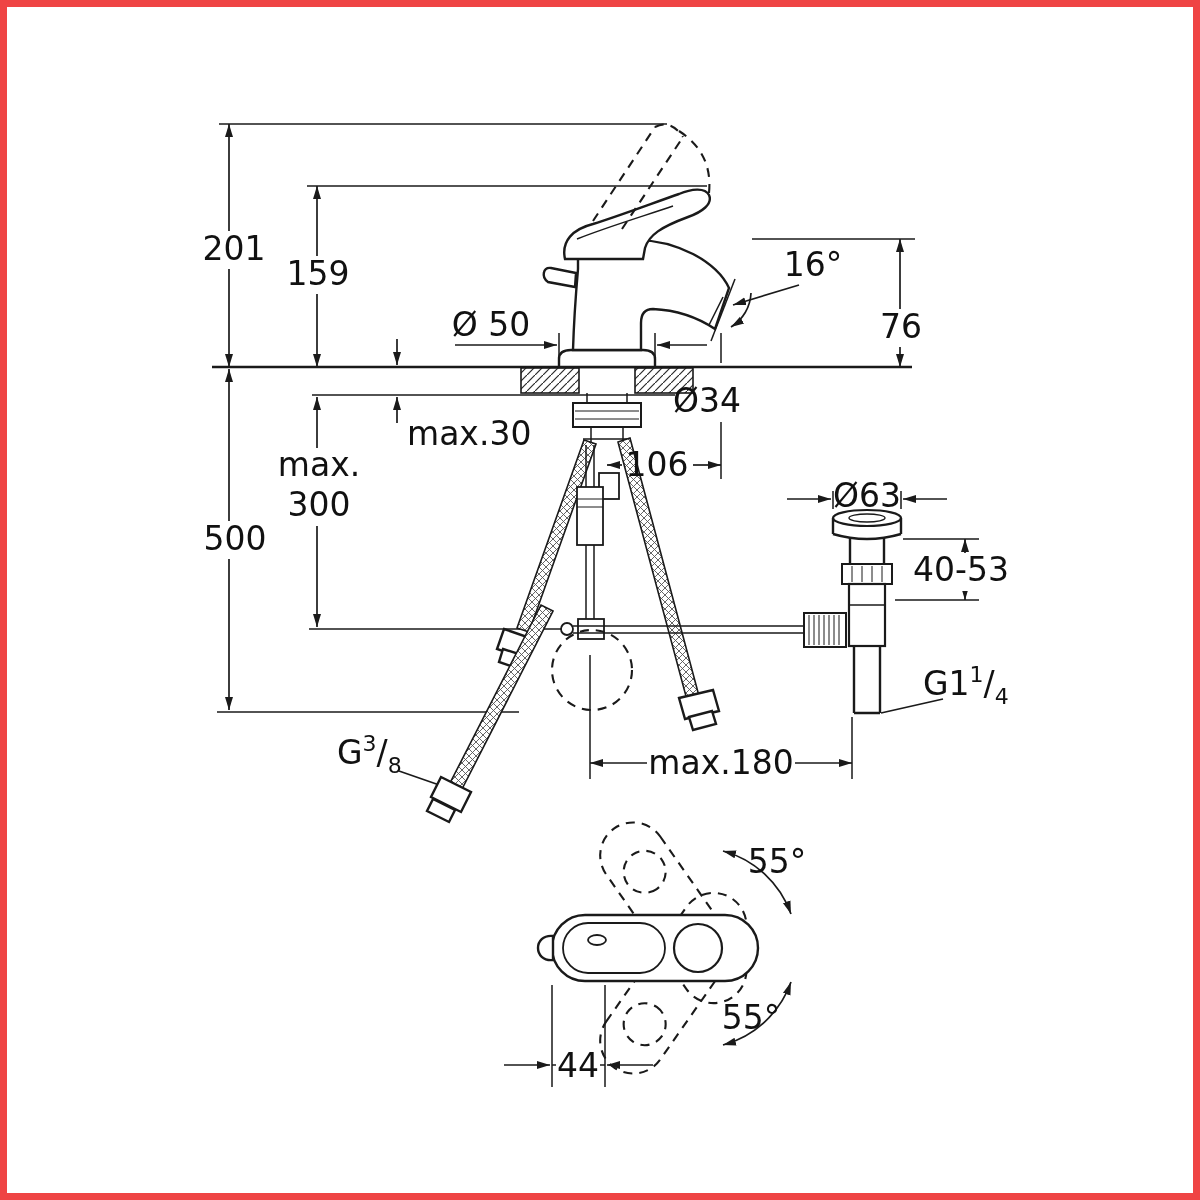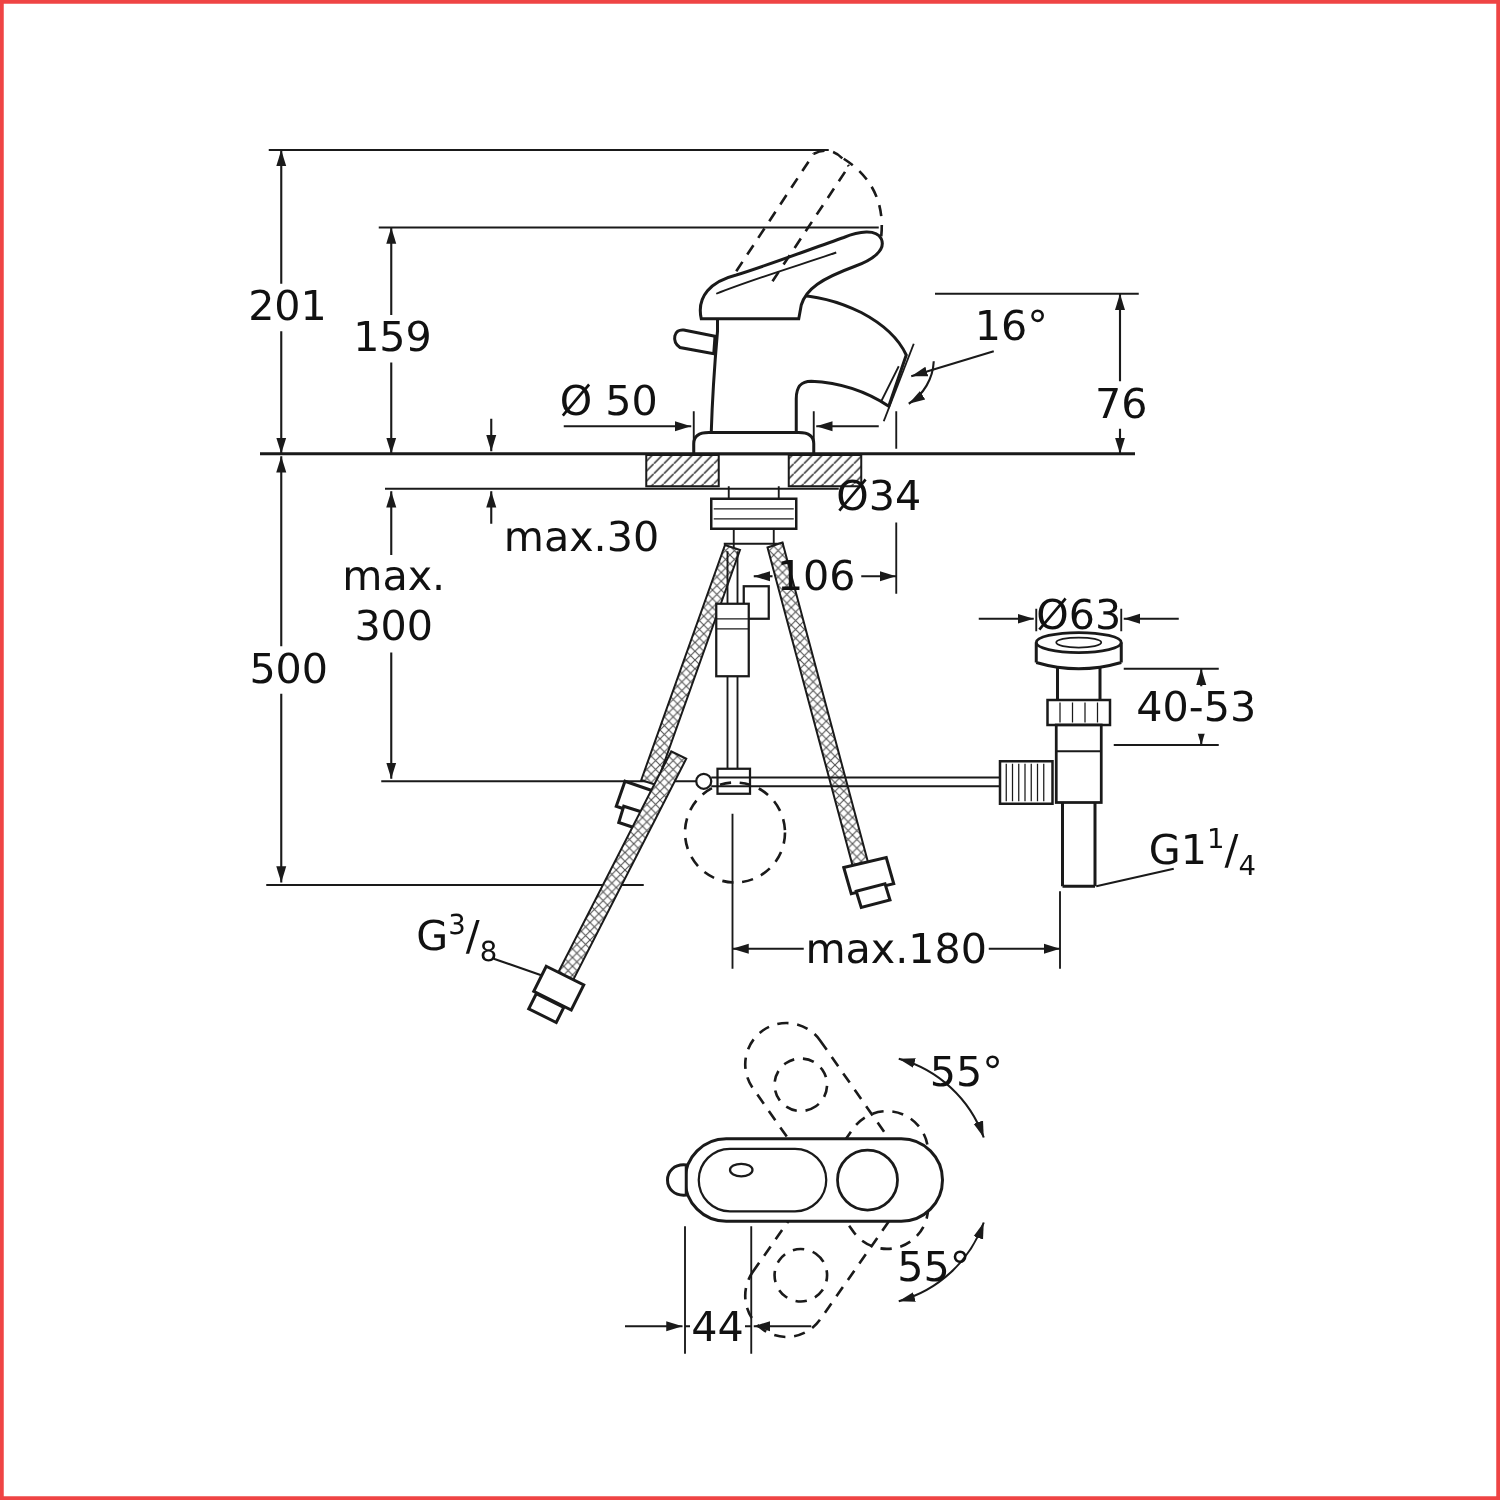--- a/index.html
+++ b/index.html
@@ -1,18 +1,18 @@
 <!DOCTYPE html>
 <html><head>
 <meta charset="utf-8">
 <style>
   html,body{margin:0;padding:0;background:#fff;}
   .canvas{
     position:relative;width:1200px;height:1200px;background:#ffffff;
-    border:3px solid #ef4444;box-sizing:border-box;
+    border:7px solid #ef4444;box-sizing:border-box;
     font-family:"DejaVu Sans", sans-serif;
   }
   svg{display:block;}
   .dim{stroke:#1a1a1a;stroke-width:1.7;fill:none;}
   .obj{stroke:#1a1a1a;stroke-width:2.4;fill:none;}
   .objw{stroke:#1a1a1a;stroke-width:2.4;fill:#ffffff;}
   .thin{stroke:#1a1a1a;stroke-width:1.5;fill:none;}
   .dash{stroke:#1a1a1a;stroke-width:2.1;fill:none;stroke-dasharray:9 7;}
   .lblrect{fill:#ffffff;stroke:none;}
   text{fill:#111111;font-size:33px;font-family:"DejaVu Sans", sans-serif;}

